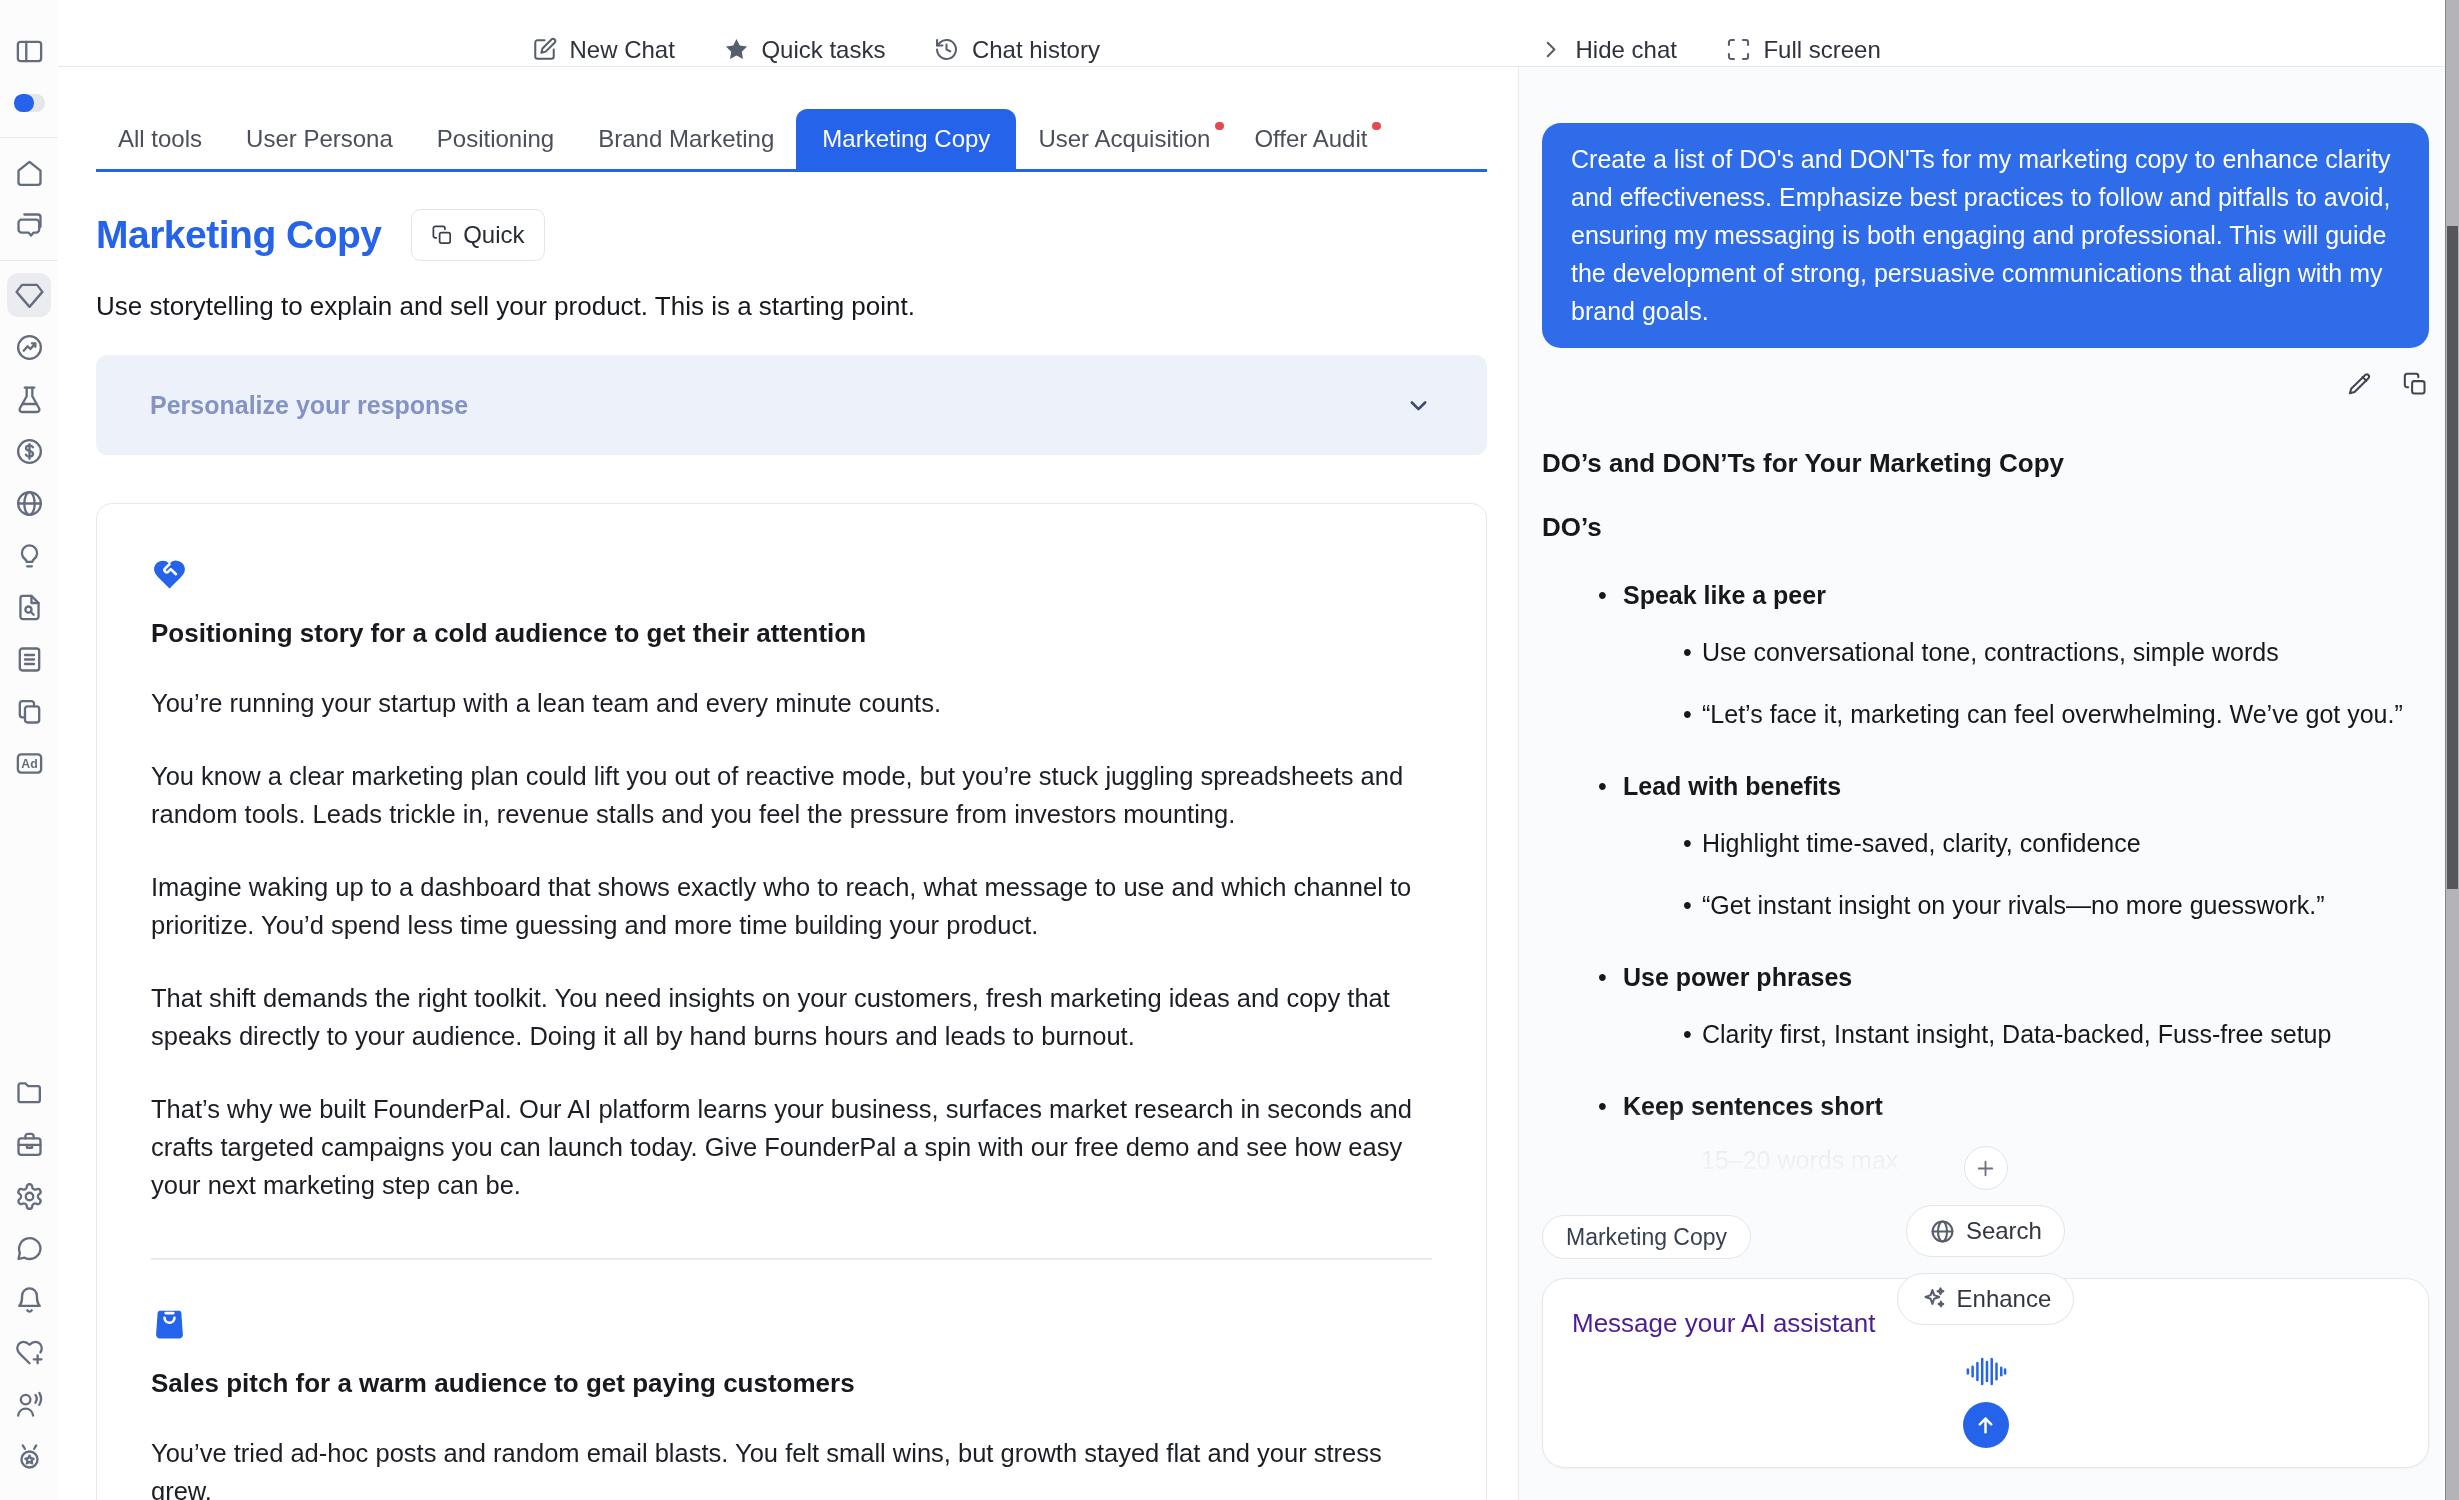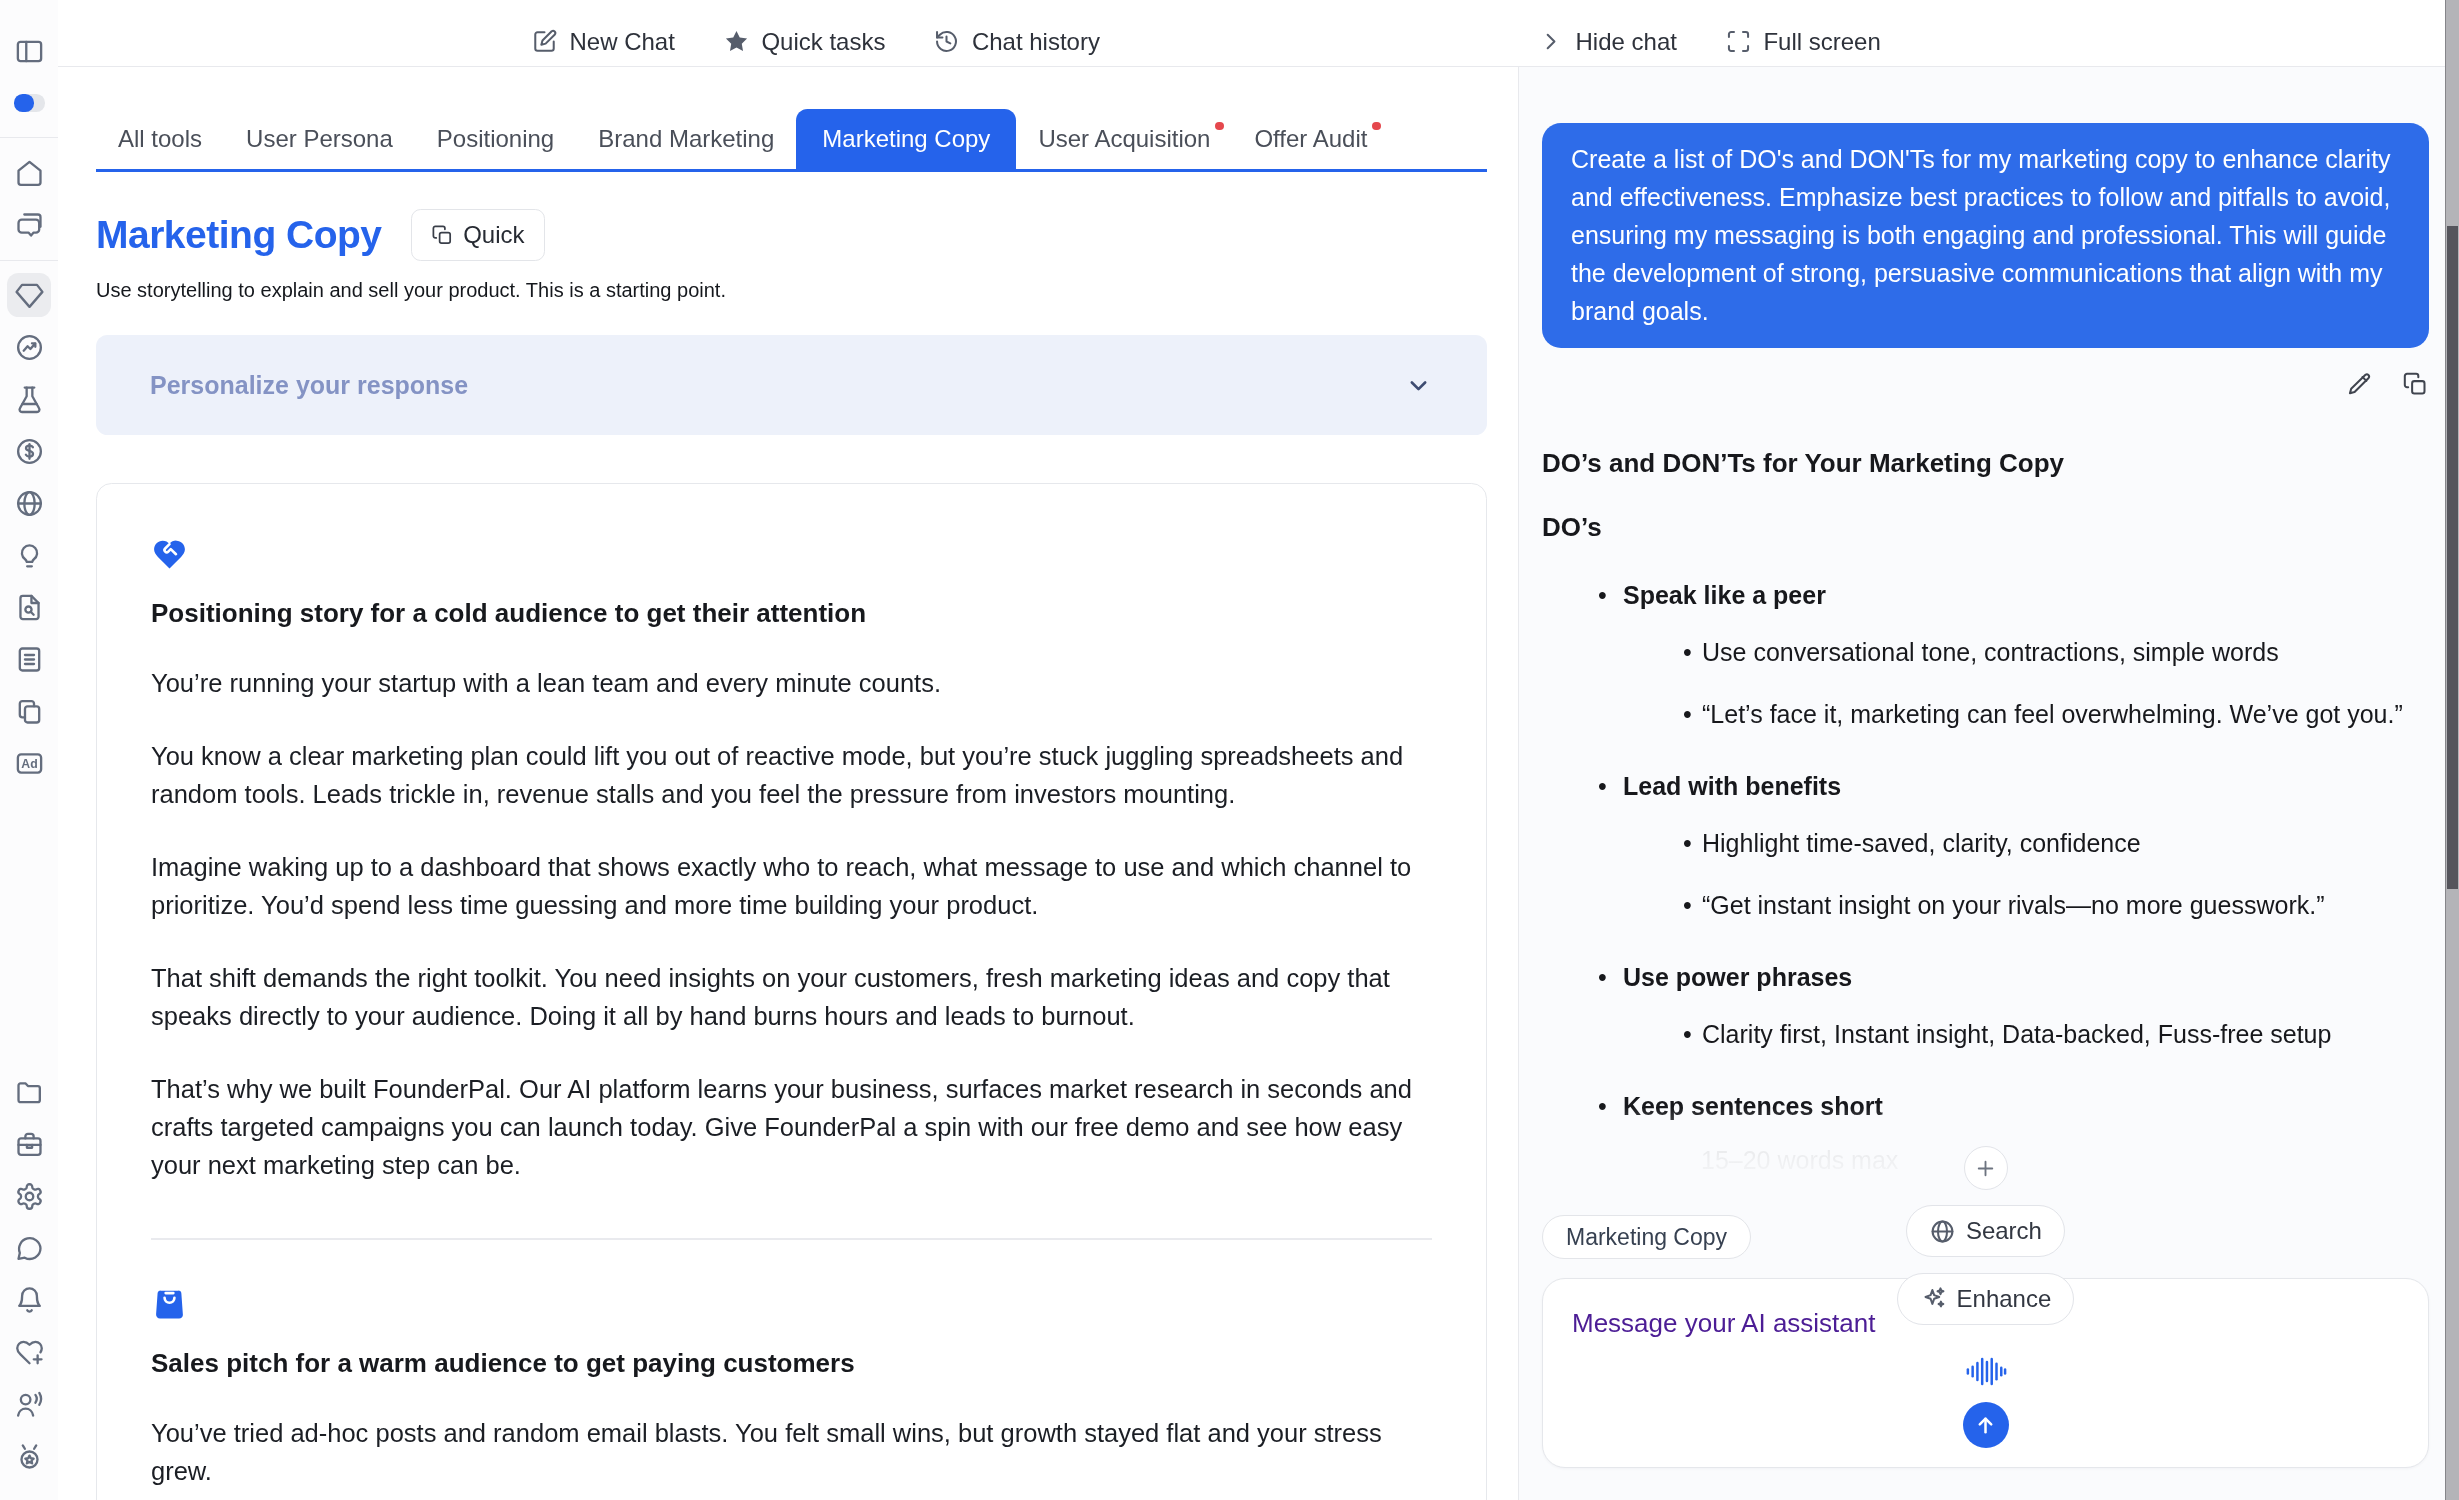--- a/index.html
+++ b/index.html
@@ -20,42 +20,42 @@
   .sb-item.selected{position:relative;}
   .sb-item.selected::before{content:""; position:absolute; width:44px; height:44px; border-radius:11.5px; background:#ebecef;}
   .sb-item.selected svg{position:relative;}
   .sb-divider{width:100%; height:1px; background:var(--line); margin:8.6px 0;}
   .sb-spacer{flex:1;}
   .sb-toggle{width:31px; height:17.3px; border-radius:8.6px; background:#e4e6ea; position:relative; cursor:pointer; margin:17.3px 0;}
   .sb-toggle .knob{position:absolute; left:0; top:0; width:20px; height:17.3px; border-radius:8.6px; background:var(--accent);}
 
   
   .topbar{position:absolute; left:58px; top:0; right:14.4px; height:67px; background:#fff; border-bottom:1px solid var(--line);}
-  .tb-group{position:absolute; top:8px; height:67px; display:flex; align-items:center; gap:48px;}
+  .tb-group{position:absolute; top:16px; height:67px; display:flex; align-items:center; gap:48px;}
   .tb-left{left:473px;}
   .tb-right{left:1479px;}
   .tb-item{display:flex; align-items:center; gap:11.5px; font-size:24px; color:#2e323b; cursor:pointer; background:none; border:none; font-family:inherit;}
   .tb-item svg{width:27px; height:27px; color:#565d6b;}
   .tb-item .star{fill:#565d6b;}
 
   
   .main{position:absolute; left:58px; top:67px; width:1460px; bottom:0; background:#fff; padding:0 31px 0 38px; overflow:hidden;}
 
   .tabs{display:flex; align-items:stretch; height:63px; margin-top:42px; border-bottom:3.8px solid var(--accent);}
   .tab{display:flex; align-items:center; padding:0 22px; font-size:24px; color:#4a4f59; position:relative; cursor:pointer;}
   .tab.active{background:var(--accent); color:#fff; border-radius:11.5px 11.5px 0 0; font-weight:500; padding:0 26px;}
   .tab-dot{position:absolute; top:12.5px; right:8.6px; width:8.6px; height:8.6px; border-radius:50%; background:var(--dot);}
 
   .title-row{display:flex; align-items:center; gap:29px; margin-top:37px;}
   .page-title{font-size:39px; font-weight:700; color:var(--accent); letter-spacing:-0.5px;}
   .copy-btn{display:flex; align-items:center; gap:9.6px; height:52px; padding:0 19px; background:#fff;
             border:1.4px solid #e3e5e9; border-radius:9.6px; font-size:24px; color:#272b33; cursor:pointer; font-family:inherit;}
   .copy-btn svg{width:23px; height:23px; color:#3a3f49;}
 
-  .subtitle{margin-top:18px; font-size:20px; color:#15181d;}
+  .subtitle{margin-top:30px; font-size:26px; color:#15181d;}
 
   .personalize{margin-top:33px; height:100px; border-radius:11.5px; background:#edf1fa; display:flex; align-items:center;
                justify-content:space-between; padding:15px 54px; cursor:pointer;}
   .personalize .plabel{font-size:25px; font-weight:600; color:#8493c4;}
   .personalize svg{width:29px; height:29px; color:#3e4c71; stroke-width:2.2;}
 
   .card{margin-top:48px; border:1.5px solid #e6e8ec; border-radius:15.4px; padding:52px 54px; background:#fff;}
   .story-icon{width:37px; height:37px;}
   .story h3{margin-top:25px; font-size:26px; font-weight:700; color:#17191d;}
   .story p{margin-top:35px; font-size:25.5px; line-height:38px; color:#1b1e24;}

